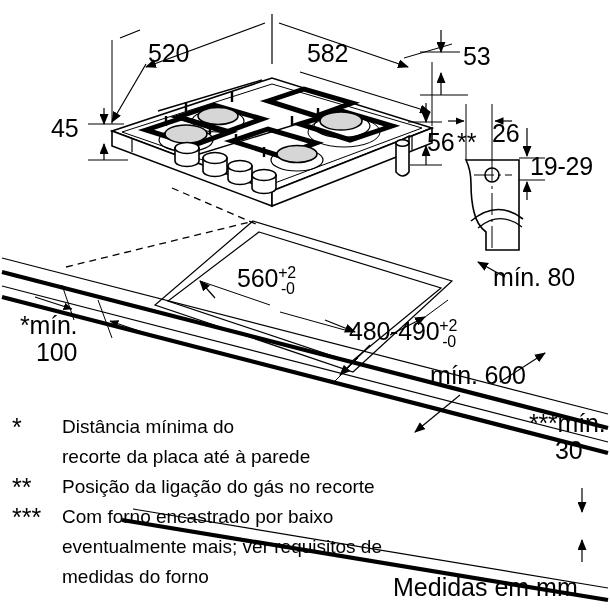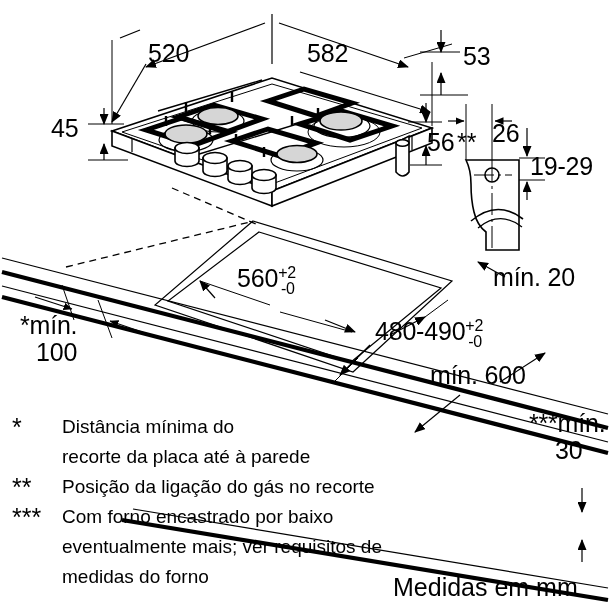--- a/index.html
+++ b/index.html
@@ -331,25 +331,25 @@
   <div class="dim" style="left:51px; top:115px;">45</div>
 
   <div class="dim" style="left:427px; top:129px;">56</div>
 
   <div class="dim" style="left:492px; top:92px;margin-top:28px;">26</div>
 
   <div class="stars" style="left:457px; top:128px;">**</div>
 
   <div class="dim" style="left:530px; top:153px;">19-29</div>
 
-  <div class="dim" style="left:493px; top:264px;">mín. 20</div>
+  <div class="dim" style="left:493px; top:264px;">mín. 80</div>
 
   <div class="dim" style="left:237px; top:265px;"><span>560</span><span class="sup">+2</span><span class="sub">-0</span></div>
 
-  <div class="dim" style="left:375px; top:318px;"><span>480-490</span><span class="sup">+2</span><span class="sub">-0</span></div>
+  <div class="dim" style="left:349px; top:318px;"><span>480-490</span><span class="sup">+2</span><span class="sub">-0</span></div>
 
   <div class="dim" style="left:20px; top:312px;"><span>*mín.</span><br><span style="margin-left:16px; display:inline-block;">100</span></div>
 
   <div class="dim" style="left:430px; top:362px;">mín. 600</div>
 
   <div class="dim" style="left:518px; top:410px;margin-left:11px;"><span>***mín.</span><br><span style="margin-left:26px; display:inline-block;">30</span></div>
 
   <div id="legend">
 
     <div class="legend-row">

